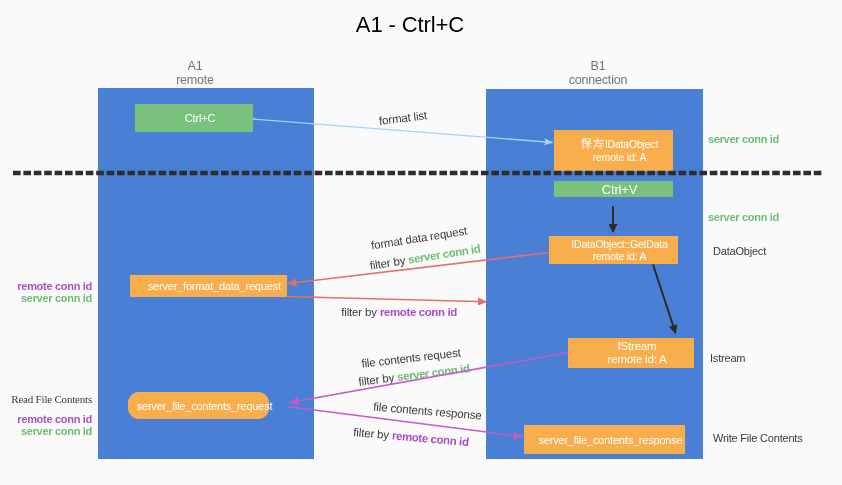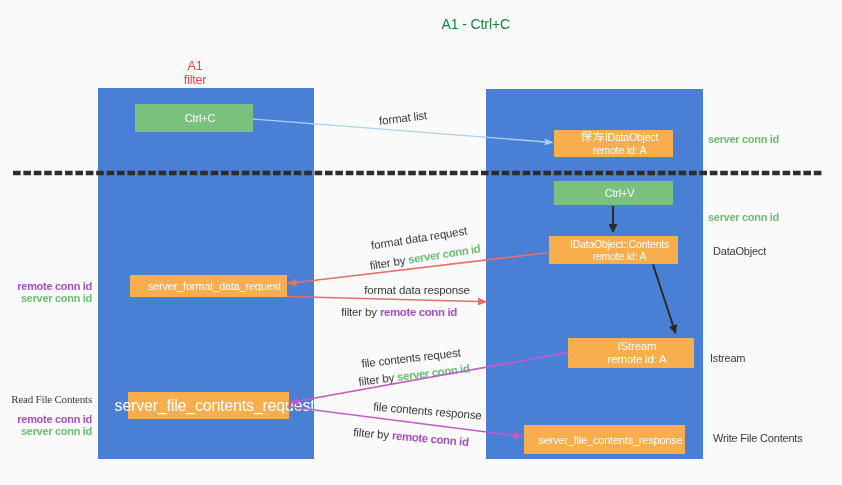--- a/index.html
+++ b/index.html
@@ -5,22 +5,22 @@
   :root{
     --c-bg:#fafafb; --c-blue:#4a7fd6; --c-green:#7bc17e; --c-orange:#f9ae4e;
     --c-dark:#3a3a3a; --c-green-text:#6cbe71; --c-purple-text:#a94fc6;
     --c-red:#e5706b; --c-magenta:#c45bc8; --c-lightblue:#a9d3f0; --c-black-arrow:#2b2b2b;
   }
   *{margin:0;padding:0;box-sizing:border-box;}
   html,body{width:842px;height:485px;overflow:hidden;}
   body{background:var(--c-bg);font-family:"Liberation Sans",sans-serif;position:relative;}
   .stage{position:absolute;left:0;top:0;width:842px;height:485px;}
   .abs{position:absolute;}
-  .title{left:310px;top:16px;width:200px;text-align:right;font-size:14px;line-height:17px;color:#15803d;letter-spacing:-0.1px;}
-  .colhdr{top:60px;width:120px;text-align:center;font-size:12.5px;line-height:13.5px;color:#ef4444;letter-spacing:-0.2px;}
+  .title{left:310px;top:16px;width:200px;text-align:center;font-size:22px;line-height:17px;color:#000000;letter-spacing:-0.1px;}
+  .colhdr{top:60px;width:120px;text-align:center;font-size:12.5px;line-height:13.5px;color:#737373;letter-spacing:-0.2px;}
   .column{background:var(--c-blue);}
   .node{letter-spacing:-0.2px;display:flex;flex-direction:column;align-items:center;justify-content:center;color:#fff;text-align:center;padding-left:12px;}
   .node.green{background:var(--c-green);}
   .node.orange{background:var(--c-orange);}
   .sidelabel{font-size:11px;font-weight:bold;line-height:12px;white-space:nowrap;letter-spacing:-0.3px;}
   .sidelabel.plain{font-weight:normal;font-size:11px;letter-spacing:-0.2px;color:var(--c-dark);}
   .green-t{color:var(--c-green-text);}
   .purple-t{color:var(--c-purple-text);}
   .leftlbl{left:0;width:92px;text-align:right;}
   .flowlbl{font-size:11.5px;color:var(--c-dark);text-align:center;white-space:nowrap;letter-spacing:-0.15px;}
@@ -39,68 +39,72 @@
 <body>
 
 <div class="stage">
 
   <div class="abs title">
     <div>A1 - Ctrl+C</div>
   </div>
 
   <div class="abs colhdr" style="left:135px;">
     <div>A1</div>
-    <div>filter</div>
+    <div>remote</div>
+  </div>
+  <div class="abs colhdr" style="left:538px;">
+    <div>B1</div>
+    <div>connection</div>
   </div>
 
   <div class="abs column" style="left:98px;top:88px;width:216px;height:371px;"></div>
   <div class="abs column" style="left:486px;top:89px;width:217px;height:370px;"></div>
 
   <div class="abs node green" style="left:135px;top:104px;width:118px;height:28px;font-size:11px;">
     <div>Ctrl+C</div>
   </div>
 
-  <div class="abs node orange" style="left:554px;top:130px;width:119px;height:27px;font-size:10.5px;line-height:12.5px;">
+  <div class="abs node orange" style="left:554px;top:130px;width:119px;height:41px;font-size:10.5px;line-height:12.5px;">
     <div><svg class="cjk" width="23" height="11" viewBox="0 0 23 11">
           <path d="M3,0.5 L0.9,3.8" stroke-width="1"></path>
           <path d="M2.1,2.6 L2.1,10.6" stroke-width="1"></path>
           <rect x="4" y="0.9" width="5.4" height="2.8" stroke-width="0.9"></rect>
           <path d="M3.7,5.6 L10.2,5.6" stroke-width="0.9"></path>
           <path d="M6.9,4.1 L6.9,10.6" stroke-width="0.9"></path>
           <path d="M6.5,6.2 L4,9.3" stroke-width="0.8"></path>
           <path d="M7.3,6.2 L9.9,9.3" stroke-width="0.8"></path>
           <path d="M12.5,2.9 L22,2.9" stroke-width="1"></path>
           <path d="M16.9,0.4 C16,4 14.8,7.5 12.8,10.4" stroke-width="1"></path>
           <path d="M16.7,5.5 L22.2,5.5" stroke-width="0.9"></path>
           <path d="M19.9,5.6 C19.9,7.6 19.8,9.2 19.5,10.6 L18.5,9.9" stroke-width="0.9"></path>
           <path d="M15.9,7.9 L22.4,7.9" stroke-width="0.9"></path>
         </svg><span>IDataObject</span></div>
     <div>remote id: A</div>
   </div>
 
-  <div class="abs node green" style="left:554px;top:181px;width:119px;height:24px;font-size:11px;">
+  <div class="abs node green" style="left:554px;top:181px;width:119px;height:16px;font-size:13px;">
     <div>Ctrl+V</div>
   </div>
 
   <div class="abs node orange" style="left:549px;top:236px;width:129px;height:28px;font-size:10.5px;line-height:12.5px;">
-    <div>IDataObject::Contents</div>
+    <div>IDataObject::GetData</div>
     <div>remote id: A</div>
   </div>
 
   <div class="abs node orange" style="left:130px;top:275px;width:156.5px;height:22px;font-size:11px;">
     <div>server_format_data_request</div>
   </div>
 
 
   <div class="abs node orange" style="left:568px;top:338px;width:126px;height:30px;font-size:11.5px;line-height:13px;">
     <div>IStream</div>
     <div>remote id: A</div>
   </div>
 
-  <div class="abs node orange" style="left:128px;top:392px;width:161px;height:27px;font-size:16px;">
+  <div class="abs node orange" style="left:128px;top:392px;width:141px;height:27px;font-size:11px;border-radius:11px;">
     <div>server_file_contents_request</div>
   </div>
 
   <div class="abs node orange" style="left:524px;top:425px;width:161px;height:29px;font-size:11px;text-align:right;">
     <div>server_file_contents_response</div>
   </div>
 
   <div class="abs sidelabel green-t" style="left:708px;top:133px;">server conn id</div>
   <div class="abs sidelabel green-t" style="left:708px;top:211px;">server conn id</div>
   <div class="abs sidelabel plain" style="left:713px;top:245px;">DataObject</div>
@@ -111,21 +115,20 @@
   <div class="abs sidelabel green-t leftlbl" style="top:292px;">server conn id</div>
   <div class="abs sidelabel plain leftlbl" style="top:393px;font-family:Liberation Serif, serif;">Read File Contents</div>
   <div class="abs sidelabel purple-t leftlbl" style="top:412.5px;">remote conn id</div>
   <div class="abs sidelabel green-t leftlbl" style="top:424.5px;">server conn id</div>
 
   <div class="abs flowlbl" style="left:353px;top:112px;width:100px;font-size:11.5px;transform:rotate(-7deg);">format list</div>
 
   <div class="abs flowlbl" style="left:344px;top:232px;width:150px;transform:rotate(-9deg);">format data request</div>
   <div class="abs flowlbl" style="left:345px;top:251px;width:160px;transform:rotate(-9deg);"><span>filter by </span><b class="green-t">server conn id</b></div>
 
-  <div class="abs flowlbl" style="left:342px;top:284px;width:150px;">format data response</div>
   <div class="abs flowlbl" style="left:319px;top:305.5px;width:160px;"><span>filter by </span><b class="purple-t">remote conn id</b></div>
 
   <div class="abs flowlbl" style="left:336px;top:352px;width:150px;transform:rotate(-6.5deg);">file contents request</div>
   <div class="abs flowlbl" style="left:334px;top:368.5px;width:160px;transform:rotate(-7deg);"><span>filter by </span><b class="green-t">server conn id</b></div>
 
   <div class="abs flowlbl" style="left:352px;top:405px;width:151px;transform:rotate(4.8deg);">file contents response</div>
   <div class="abs flowlbl" style="left:331px;top:430.5px;width:160px;transform:rotate(5deg);"><span>filter by </span><b class="purple-t">remote conn id</b></div>
 
   <svg class="overlay" width="842" height="485" viewBox="0 0 842 485">
     <defs>

